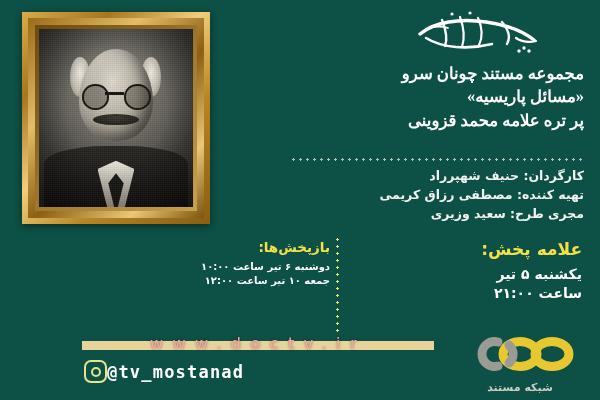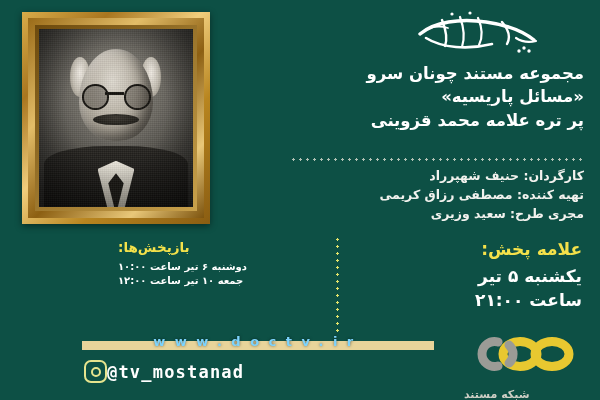--- a/index.html
+++ b/index.html
@@ -149,20 +149,21 @@
     text-align: right;
     direction: rtl;
     line-height: 1.42;
   }
   .title-line {
     font-size: 16.5px;
     font-weight: bold;
     color: #ffffff;
     letter-spacing: .2px;
     white-space: nowrap;
+    font-family: Liberation Serif, serif;
   }
 
   .dotted-sep {
     position: absolute;
     right: 18px;
     top: 158px;
     width: 292px;
     height: 3px;
     background-image: radial-gradient(circle, #cfd6c9 0 1.1px, transparent 1.4px);
     background-size: 7px 3px;
@@ -196,33 +197,33 @@
     direction: rtl;
     line-height: 1.4;
   }
   .broadcast .head-label {
     font-size: 17px;
     font-weight: bold;
     color: #f4e14a;
     margin-bottom: 3px;
   }
   .broadcast .bc-line {
-    font-size: 17px;
+    font-size: 14px;
     font-weight: bold;
     color: #ffffff;
     white-space: nowrap;
   }
 
   
   .rebroadcast {
     position: absolute;
     left: 118px;
     top: 238px;
     width: 212px;
-    text-align: left;
+    text-align: right;
     direction: rtl;
     line-height: 1.45;
   }
   .rebroadcast .head-label {
     font-size: 13.5px;
     font-weight: bold;
     color: #f4e14a;
     margin-bottom: 2px;
   }
   .rebroadcast .rb-line {
@@ -252,24 +253,24 @@
     height: 9px;
     background: #e8d49a;
   }
   .url-text {
     position: absolute;
     left: 82px;
     top: 334px;
     width: 352px;
     direction: ltr;
     text-align: center;
-    font-size: 13px;
-    font-weight: bold;
+    font-size: 16px;
+    font-weight: normal;
     letter-spacing: 9.5px;
-    color: #7dd3fc;
+    color: #fca5a5;
     text-shadow: 0 0 3px rgba(0,0,0,.55);
   }
 
   .insta-row {
     position: absolute;
     left: 84px;
     top: 360px;
     display: flex;
     align-items: center;
     gap: 0;
@@ -303,22 +304,22 @@
   
   .network-logo {
     position: absolute;
     right: 24px;
     top: 336px;
     width: 112px;
     height: 58px;
   }
   .network-logo .rings { width: 112px; height: 36px; display: block; }
   .network-logo .net-name {
-    margin-top: 16px;
-    text-align: left;
+    margin-top: 9px;
+    text-align: center;
     font-size: 11px;
     font-weight: bold;
     color: #cfcfc6;
     direction: rtl;
     letter-spacing: 1px;
   }
 </style>
 </head>
 <body>
 

